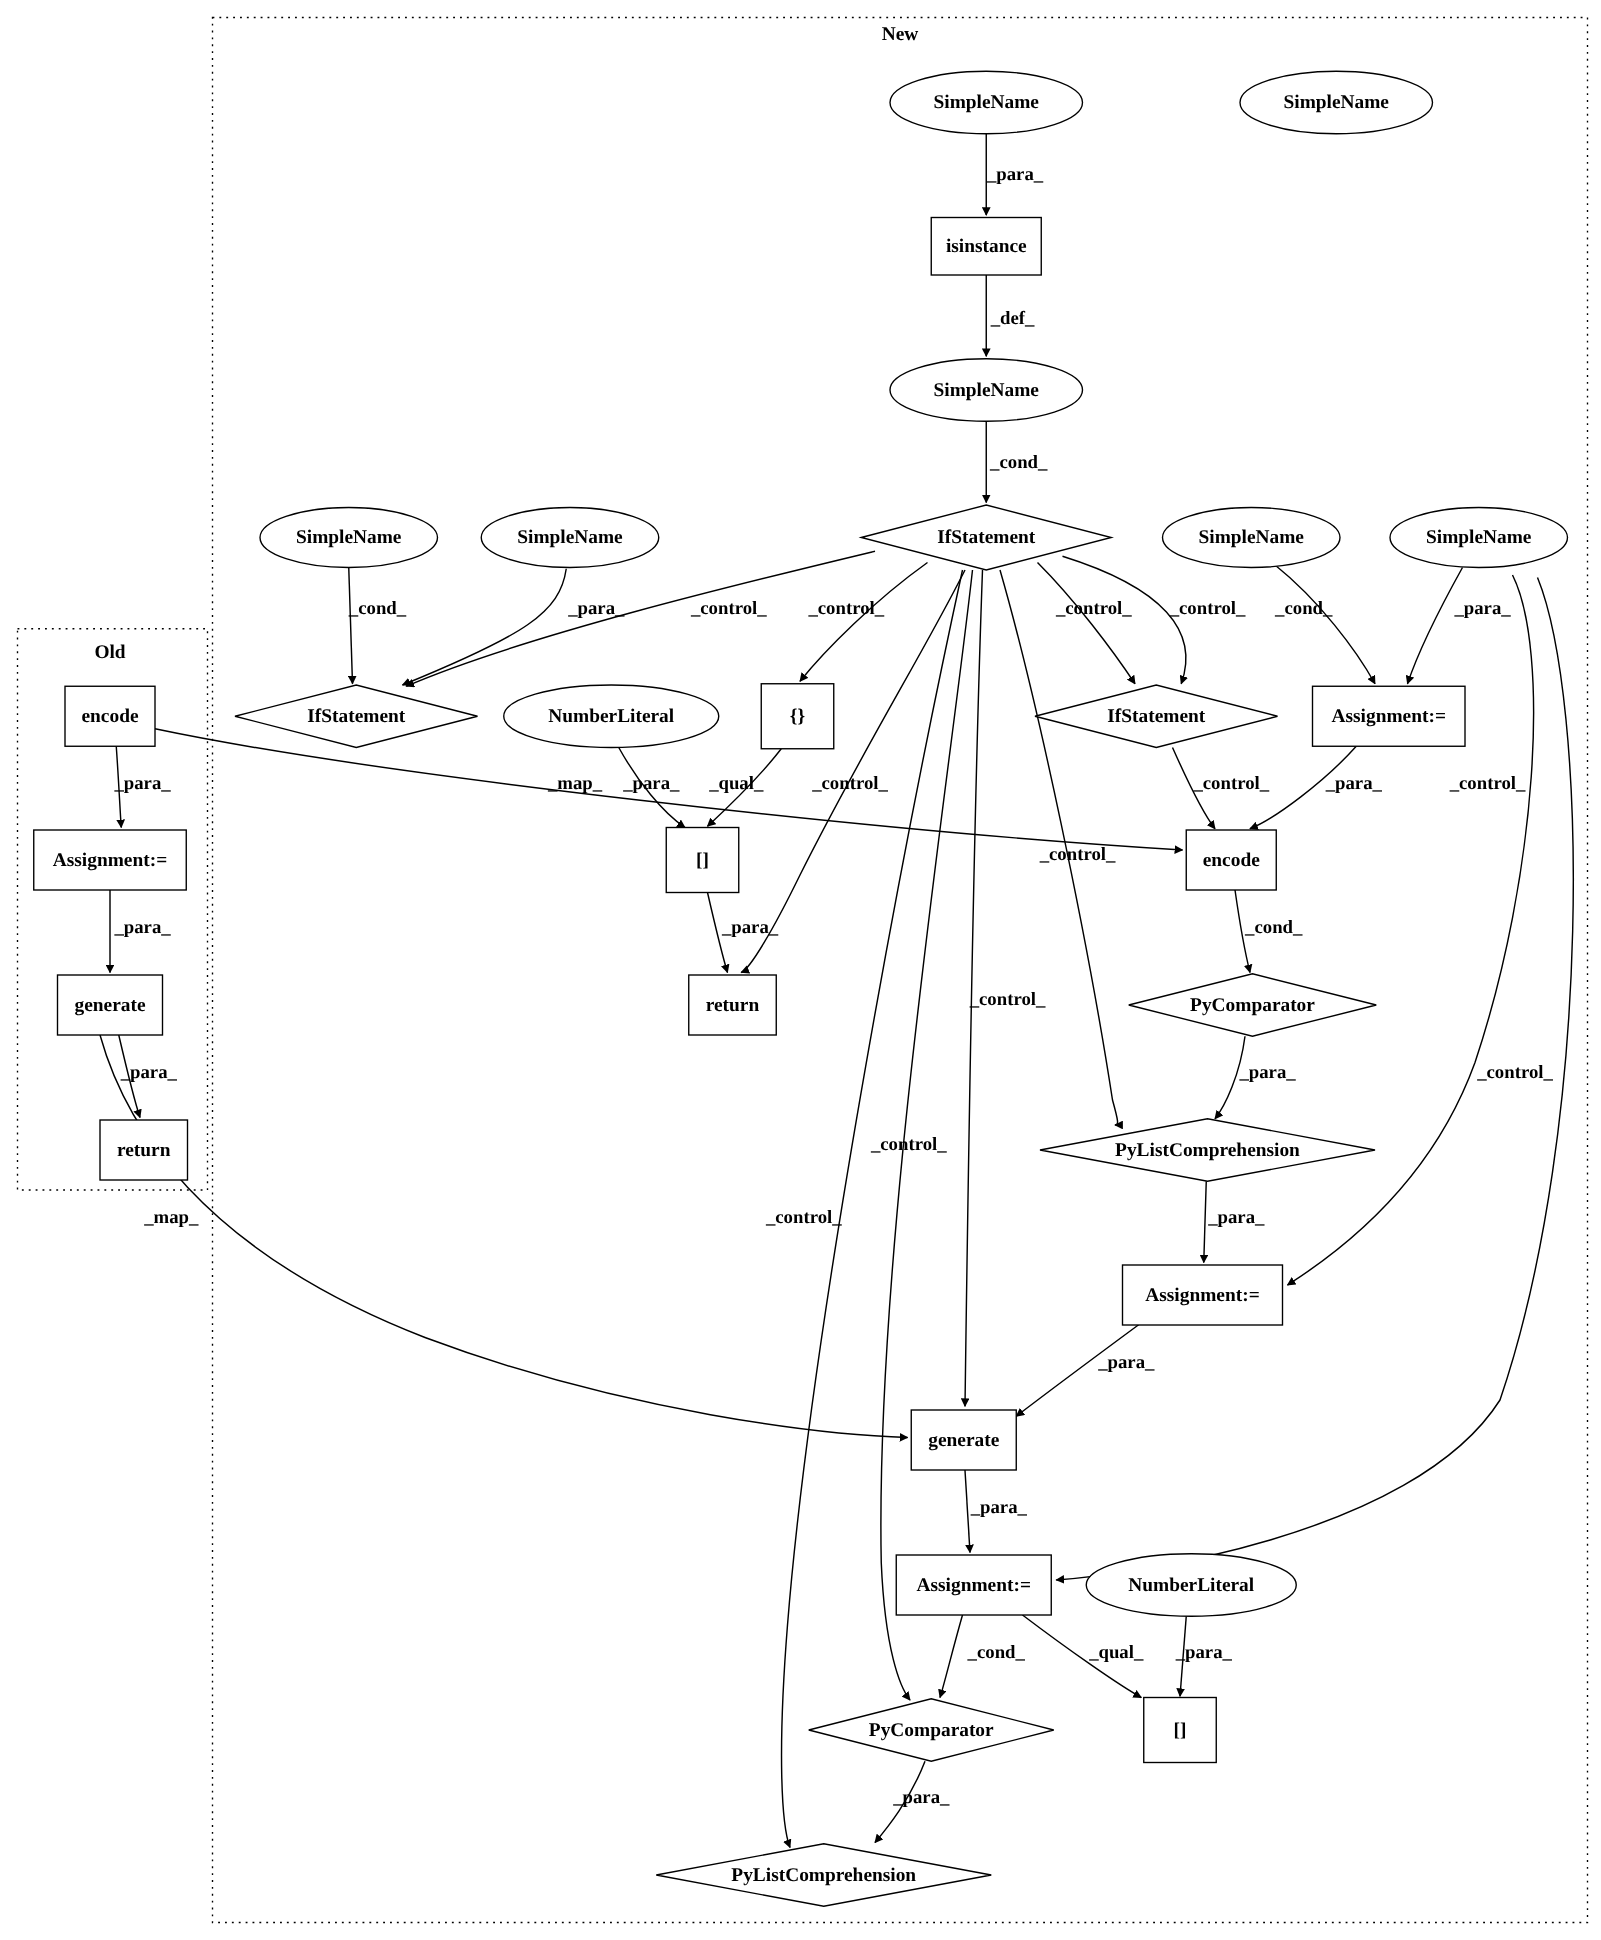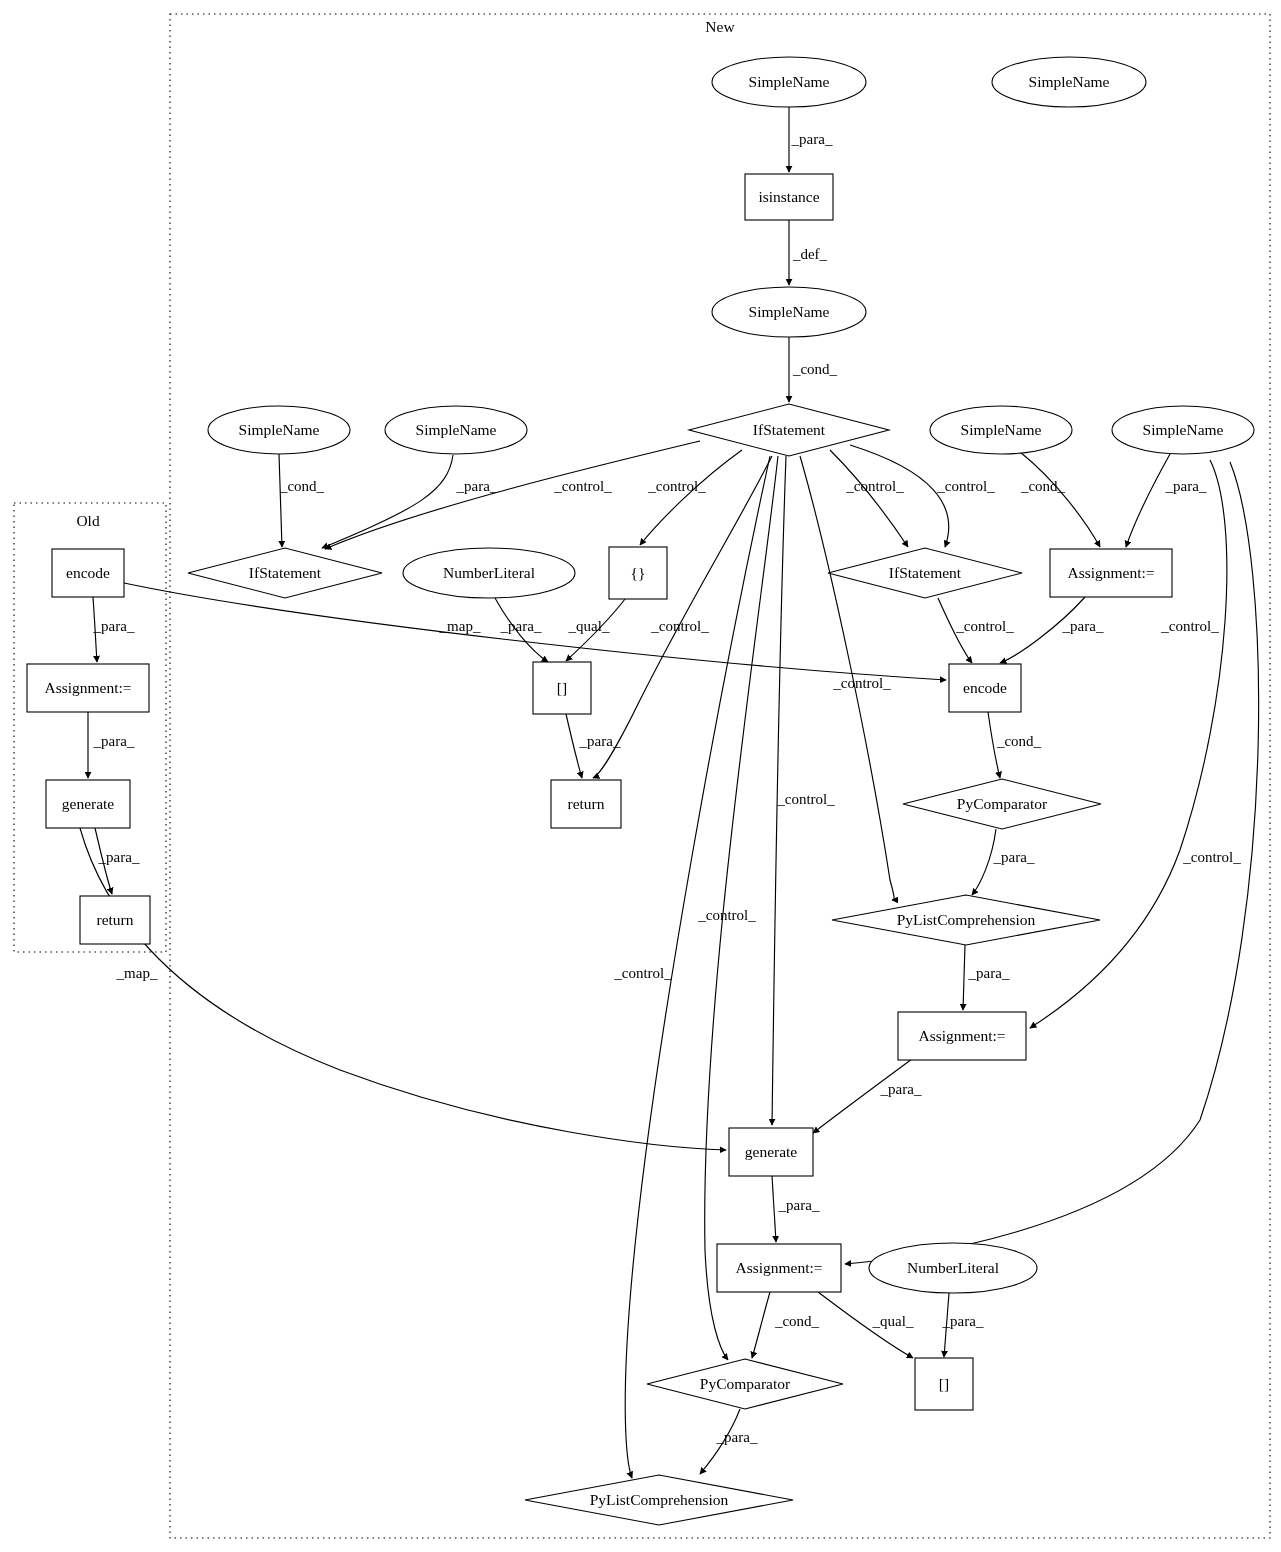--- a/index.html
+++ b/index.html
@@ -6,20 +6,21 @@
     margin: 0;
     padding: 0;
     background: #ffffff;
   }
   #canvas-wrap {
     position: relative;
     width: 1084px;
     height: 1552px;
     background: #ffffff;
     font-family: "Liberation Serif", "DejaVu Serif", serif;
+    font-weight: bold;
   }
   svg#graph {
     display: block;
     width: 1281px;
     height: 1552px;
   }
   .node-shape {
     fill: #ffffff;
     stroke: #000000;
     stroke-width: 1.1;

